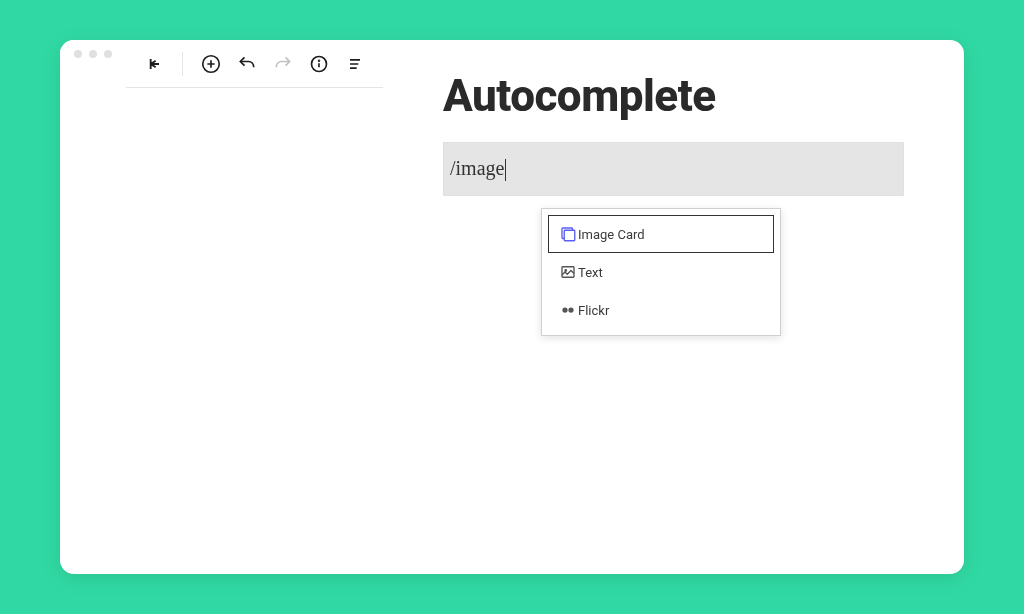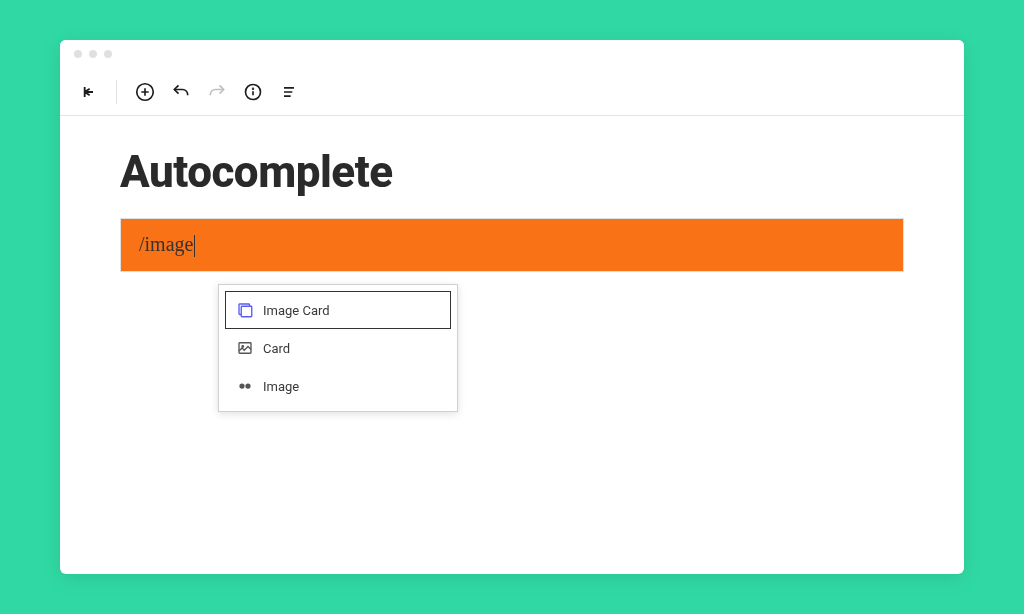--- a/index.html
+++ b/index.html
@@ -14,25 +14,25 @@
       height: 614px;
       display: flex;
       align-items: center;
       justify-content: center;
       padding: 40px 60px;
     }
     .browser-window {
       background: #fff;
       width: 100%;
       height: 100%;
-      border-radius: 6px;
+      border-radius: 14px;
       box-shadow: 0 4px 20px rgba(0,0,0,0.1);
       overflow: hidden;
       display: flex;
-      flex-direction: column;
+      flex-direction: row;
     }
     .browser-chrome {
       height: 28px;
       background: #fff;
       display: flex;
       align-items: center;
       padding: 0 14px;
       gap: 7px;
     }
     .chrome-dot {
@@ -76,25 +76,25 @@
     }
     .post-title {
       font-size: 44px;
       font-weight: 800;
       color: #2a2a2a;
       margin-bottom: 20px;
       letter-spacing: -0.5px;
     }
     .block-input {
       border: 1px solid #e0e0e0;
-      padding: 14px 18px;
+      padding: 14px 6px;
       font-family: Georgia, serif;
       font-size: 20px;
       color: #333;
-      background: #f97316;
+      background: #e5e5e5;
       position: relative;
     }
     .block-input-text {
       position: relative;
       display: inline-block;
     }
     .cursor {
       display: inline-block;
       width: 1px;
       height: 22px;
@@ -108,21 +108,21 @@
       top: 168px;
       width: 240px;
       background: #fff;
       border: 1px solid #d0d0d0;
       box-shadow: 0 2px 8px rgba(0,0,0,0.12);
       padding: 6px;
     }
     .menu-item {
       display: flex;
       align-items: center;
-      gap: 8px;
+      gap: 0;
       padding: 9px 10px;
       font-size: 13px;
       color: #3a3a3a;
       cursor: pointer;
     }
     .menu-item.selected {
       border: 1px solid #333;
       padding: 8px 9px;
     }
     .menu-icon {
@@ -220,26 +220,26 @@
         <span>Image Card</span>
       </div>
       <div class="menu-item">
         <span class="menu-icon">
           <svg width="18" height="18" viewBox="0 0 24 24" fill="none" stroke="currentColor" stroke-width="1.8">
               <rect x="4" y="5" width="16" height="14" rx="1"></rect>
               <path d="M4 16l4-4 3 3 5-5 4 4"></path>
               <circle cx="9" cy="10" r="1" fill="currentColor"></circle>
             </svg>
         </span>
-        <span>Card</span>
+        <span>Text</span>
       </div>
       <div class="menu-item">
         <span class="menu-icon">
           <svg width="18" height="18" viewBox="0 0 24 24" fill="currentColor">
               <circle cx="8" cy="12" r="3.5"></circle>
               <circle cx="16" cy="12" r="3.5"></circle>
             </svg>
         </span>
-        <span>Image</span>
+        <span>Flickr</span>
       </div>
     </div>
   </div>
 </div>
 
 </body></html>

